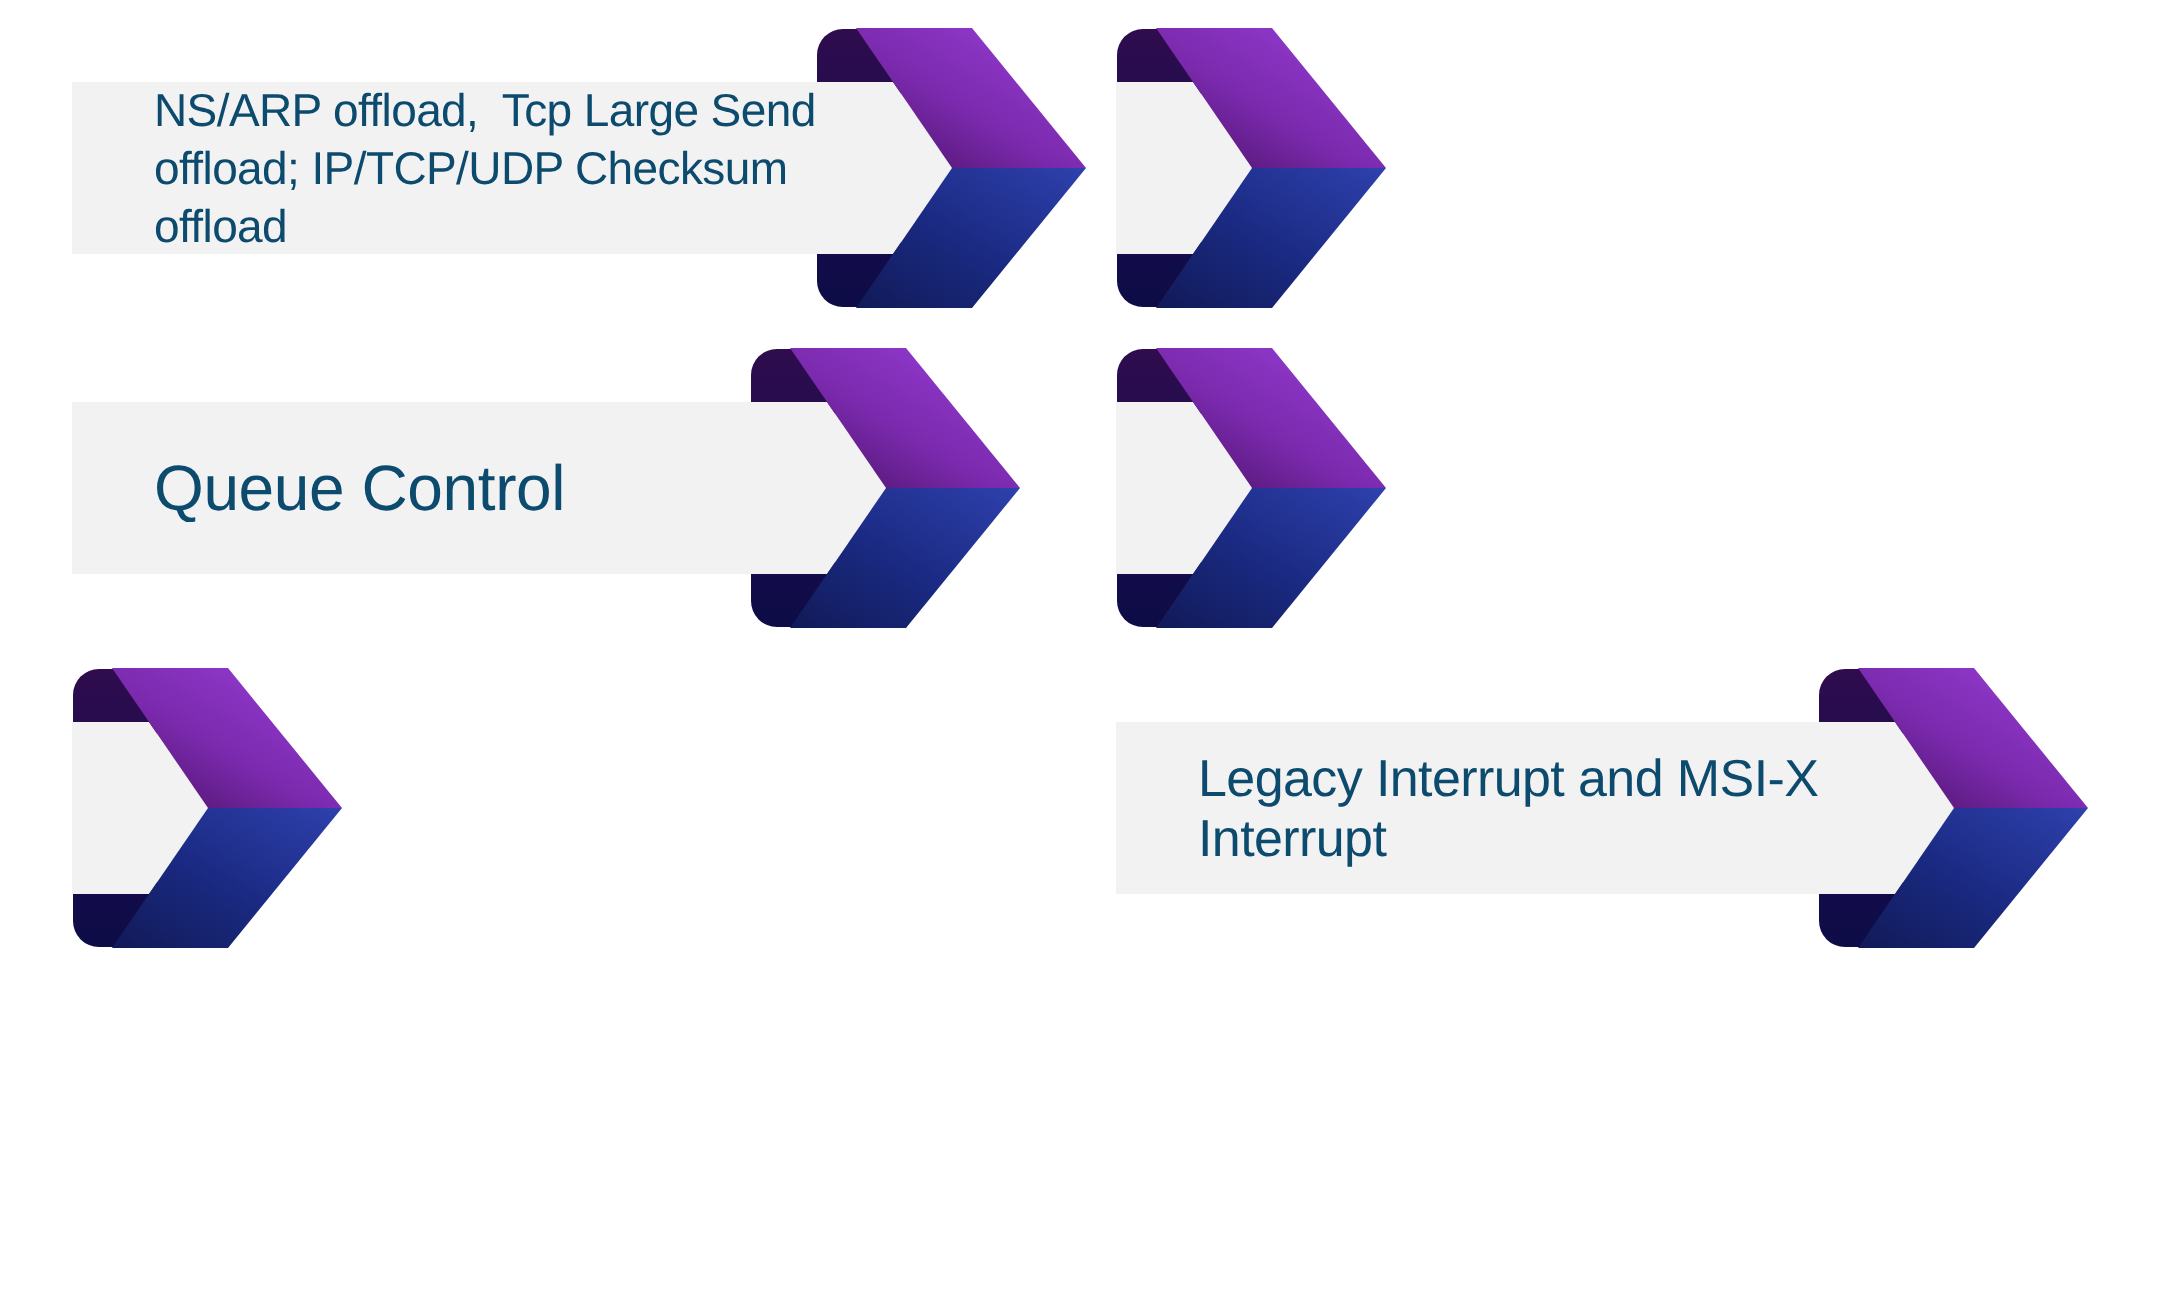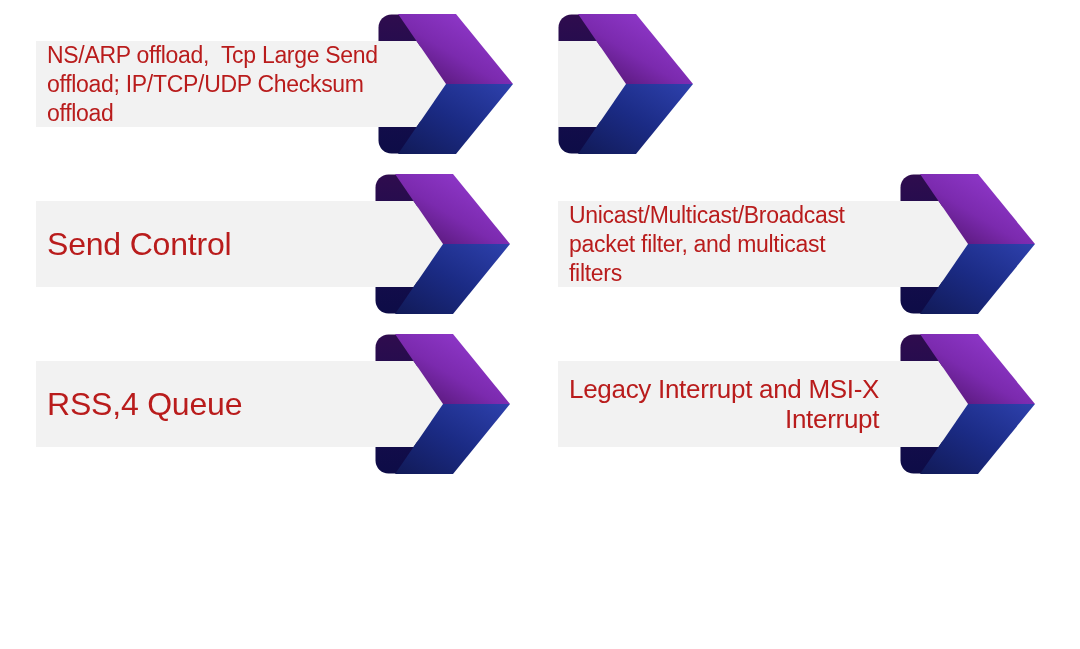--- a/index.html
+++ b/index.html
@@ -21,28 +21,29 @@
   .bar{
     flex:1 1 auto;
     height:86px;
     background:#f2f2f2;
     display:flex;align-items:center;
     padding-left:11px;
     box-sizing:border-box;
     overflow:visible;
   }
   .label{
-    color:#b91c1c;
+    color:#0c4a6e;
     white-space:pre;           
     font-size:32px;
     line-height:36px;
     letter-spacing:-0.2px;
+    margin-left:30px;
   }
   .label.size-s{font-size:23px;line-height:29px;letter-spacing:-0.3px;}
-  .label.size-m{font-size:26px;line-height:30px;letter-spacing:-0.3px;text-align:right;}
+  .label.size-m{font-size:26px;line-height:30px;letter-spacing:-0.3px;}
   svg.arrow{flex:0 0 auto;display:block;}
   .arrow .band{fill:url(#gradBand);}
   .arrow .notch{fill:#f2f2f2;}
   .arrow .face-top{fill:url(#gradPurple);}
   .arrow .face-bottom{fill:url(#gradBlue);}
   .defs-holder{position:absolute;width:0;height:0;}
 </style>
 </head>
 <body>
 
@@ -87,49 +88,41 @@
     <svg class="arrow" viewBox="0 0 135 140" width="135" height="140" aria-hidden="true">
       <rect class="band" x="0.5" y="0.5" width="42" height="139" rx="13"></rect>
       <polygon class="notch" points="0,27 38.5,27 68,70 38.5,113 0,113"></polygon>
       <polygon class="face-top" points="20,0 78,0 135,70 68,70"></polygon>
       <polygon class="face-bottom" points="68,70 135,70 78,140 20,140"></polygon>
     </svg>
   </div>
 
   <div class="item">
     <div class="bar">
-      <div class="label">Send Control</div>
+      <div class="label">Queue Control</div>
     </div>
     <svg class="arrow" viewBox="0 0 135 140" width="135" height="140" aria-hidden="true">
       <rect class="band" x="0.5" y="0.5" width="42" height="139" rx="13"></rect>
       <polygon class="notch" points="0,27 38.5,27 68,70 38.5,113 0,113"></polygon>
       <polygon class="face-top" points="20,0 78,0 135,70 68,70"></polygon>
       <polygon class="face-bottom" points="68,70 135,70 78,140 20,140"></polygon>
     </svg>
   </div>
 
   <div class="item">
-    <div class="bar">
-      <div class="label size-s">Unicast/Multicast/Broadcast
-packet filter, and multicast
-filters</div>
-    </div>
     <svg class="arrow" viewBox="0 0 135 140" width="135" height="140" aria-hidden="true">
       <rect class="band" x="0.5" y="0.5" width="42" height="139" rx="13"></rect>
       <polygon class="notch" points="0,27 38.5,27 68,70 38.5,113 0,113"></polygon>
       <polygon class="face-top" points="20,0 78,0 135,70 68,70"></polygon>
       <polygon class="face-bottom" points="68,70 135,70 78,140 20,140"></polygon>
     </svg>
   </div>
 
 
   <div class="item">
-    <div class="bar">
-      <div class="label">RSS,4 Queue</div>
-    </div>
     <svg class="arrow" viewBox="0 0 135 140" width="135" height="140" aria-hidden="true">
       <rect class="band" x="0.5" y="0.5" width="42" height="139" rx="13"></rect>
       <polygon class="notch" points="0,27 38.5,27 68,70 38.5,113 0,113"></polygon>
       <polygon class="face-top" points="20,0 78,0 135,70 68,70"></polygon>
       <polygon class="face-bottom" points="68,70 135,70 78,140 20,140"></polygon>
     </svg>
   </div>
 
   <div class="item">
     <div class="bar">

